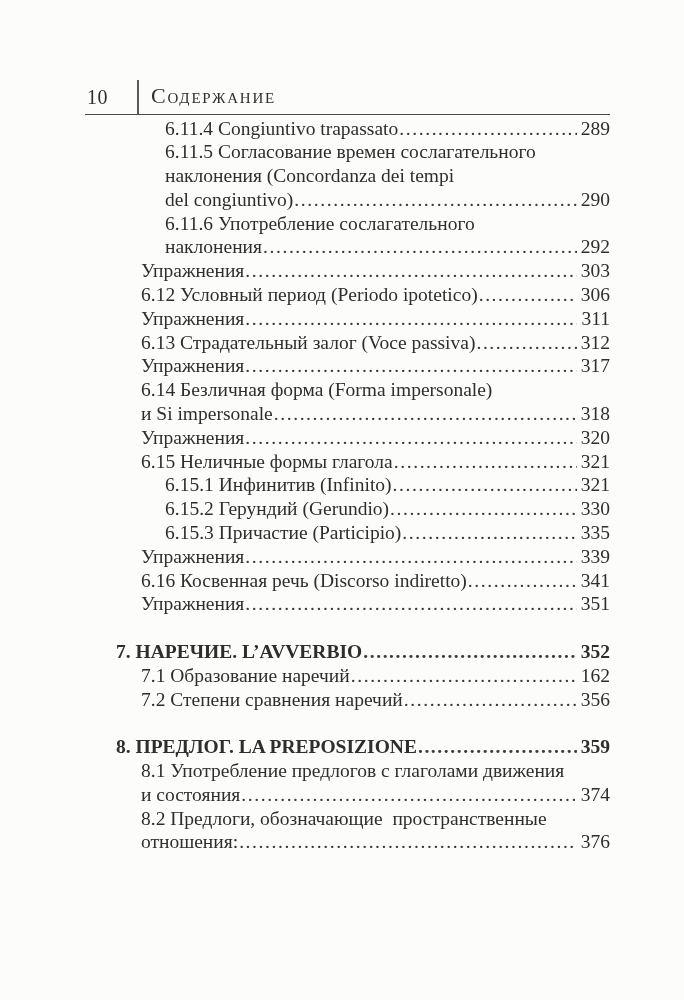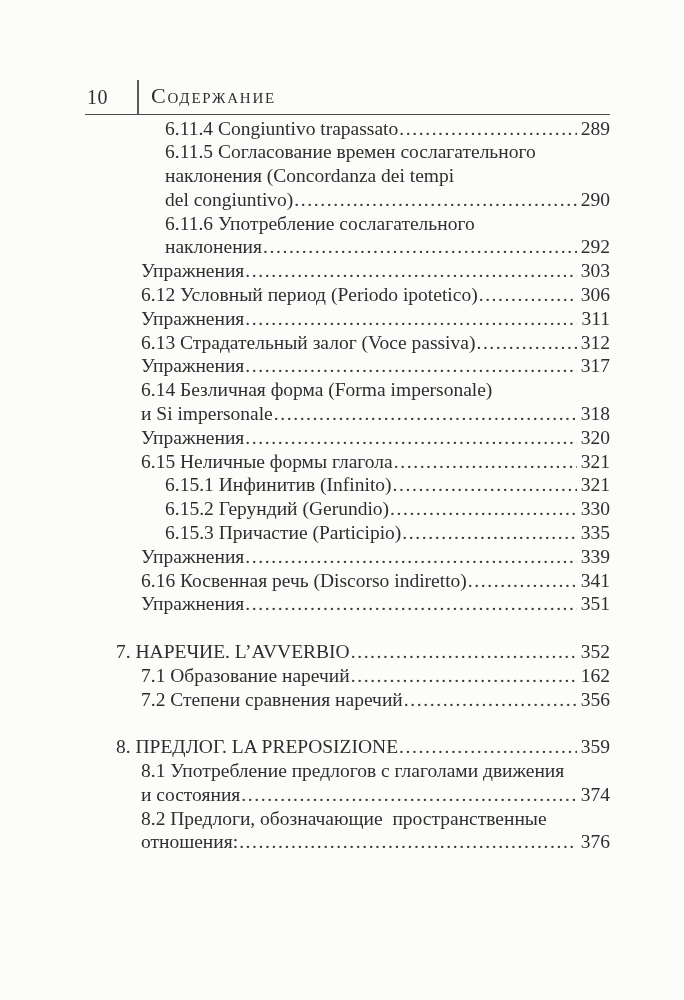--- a/index.html
+++ b/index.html
@@ -58,21 +58,21 @@
     top: 115.5px;
     width: 525px;
     padding-top: 1px;
   }
   .toc-row {
     display: flex;
     align-items: baseline;
     line-height: 23.8px;
     font-size: 19.5px;
   }
-  .toc-row.i0 { padding-left: 31px; }
+  .toc-row.i0 { padding-left: 31px; font-weight: bold; }
   .toc-row.i1 { padding-left: 56px; }
   .toc-row.i2 { padding-left: 80px; }
   .toc-row.gap { margin-top: 23.8px; }
   .row-text {
     flex: 0 0 auto;
     white-space: pre-wrap;
   }
   .dots {
     flex: 1 1 auto;
     min-width: 0;

